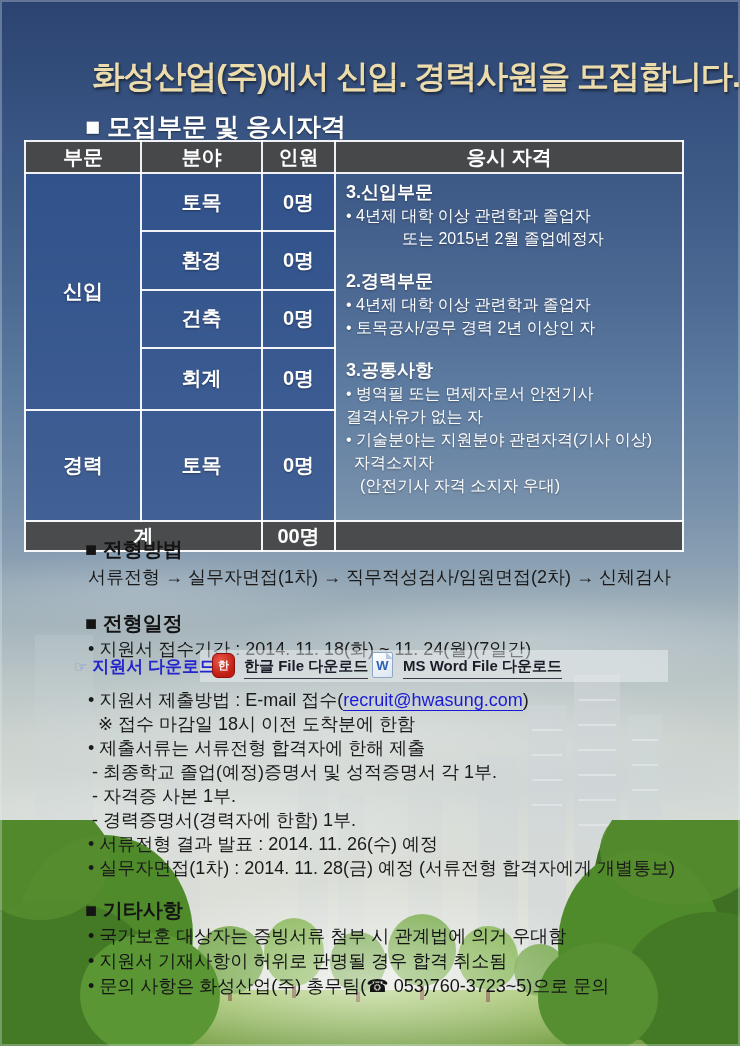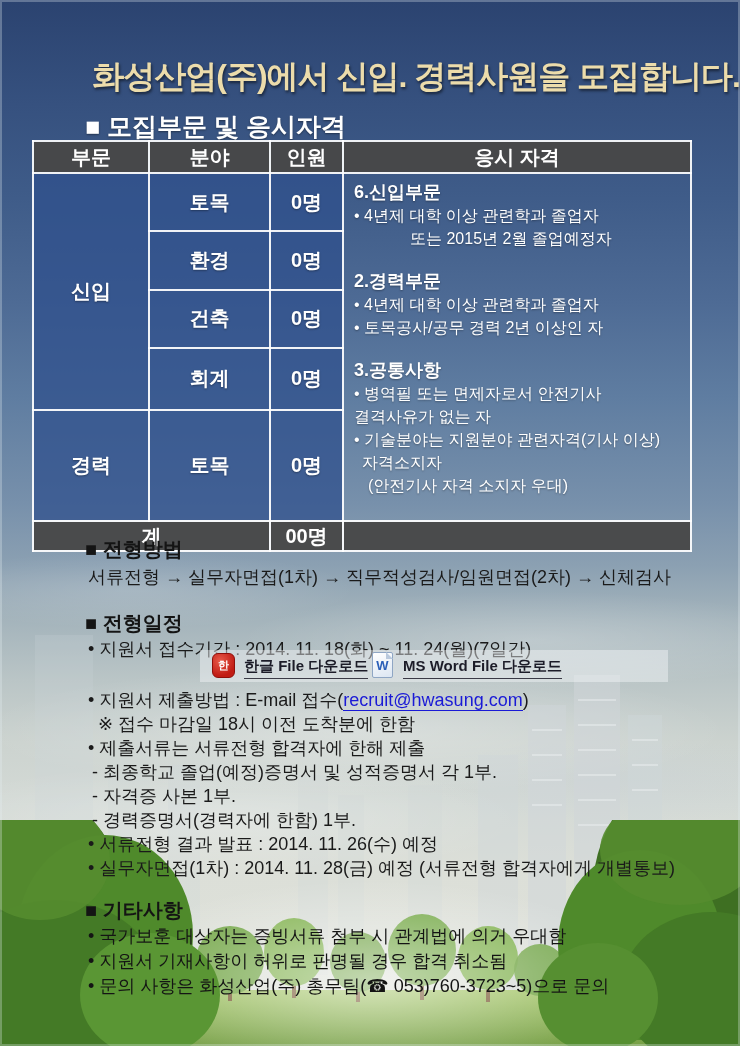--- a/index.html
+++ b/index.html
@@ -27,21 +27,21 @@
   .frame{position:absolute;inset:0;border:2px solid rgba(230,237,242,.30);pointer-events:none;}
   
   .title{position:absolute;top:55px;left:0;right:0;text-align:right;
     font-size:32px;font-weight:800;color:#ecdcab;letter-spacing:-1px;
     text-shadow:1px 2px 3px rgba(0,0,0,.55);}
   .h-white{position:absolute;left:85px;color:#fff;font-size:25px;font-weight:700;
     text-shadow:0 1px 2px rgba(0,0,0,.4);}
   .h-dark{position:absolute;left:85px;color:#141414;font-size:20px;font-weight:700;}
   .t-dark{position:absolute;left:88px;color:#1a1a1a;font-size:18px;}
   
-  .tblwrap{position:absolute;left:32px;top:140px;width:708px;}
+  .tblwrap{position:absolute;left:24px;top:140px;width:708px;}
   table{border-collapse:collapse;table-layout:fixed;width:658px;}
   td,th{border:2px solid rgba(255,255,255,.92);padding:0;overflow:hidden;}
   th{background:rgba(72,72,72,.96);color:#fff;font-size:20px;font-weight:700;height:32px;}
   td.cell{background:rgba(47,80,141,.76);color:#fff;font-size:20px;font-weight:700;
     text-align:center;vertical-align:middle;text-shadow:0 1px 2px rgba(0,0,0,.35);}
   tr.r1 td{height:53px;} tr.r2 td{height:53px;} tr.r3 td{height:53px;}
   tr.r4 td{height:56px;} tr.r5 td{height:101px;}
   tr.rt td{height:30px;background:rgba(72,72,72,.96);color:#fff;
     font-size:20px;font-weight:700;text-align:center;}
   td.qual{background:transparent;vertical-align:top;padding:6px 8px 4px 10px;
@@ -179,21 +179,21 @@
           <th>응시 자격</th>
         </tr>
       </thead>
       <tbody>
         <tr class="r1">
           <td class="cell" rowspan="4">신입</td>
           <td class="cell">토목</td>
           <td class="cell">0명</td>
           <td class="qual" rowspan="5">
             <div class="qb">
-              <div class="qh">6.신입부문</div>
+              <div class="qh">3.신입부문</div>
               <div class="ql">• 4년제 대학 이상 관련학과 졸업자</div>
               <div class="ql qi1">또는 2015년 2월 졸업예정자</div>
             </div>
             <div class="qb">
               <div class="qh">2.경력부문</div>
               <div class="ql">• 4년제 대학 이상 관련학과 졸업자</div>
               <div class="ql">• 토목공사/공무 경력 2년 이상인 자</div>
             </div>
             <div class="qb">
               <div class="qh">3.공통사항</div>
@@ -231,20 +231,22 @@
     </table>
   </div>
 
   <div class="h-dark" style="top:536px">■ 전형방법</div>
   <div class="t-dark" style="top:565px;font-size:18px">서류전형 → 실무자면접(1차) → 직무적성검사/임원면접(2차) → 신체검사</div>
 
   <div class="h-dark" style="top:610px">■ 전형일정</div>
   <div class="t-dark" style="top:637px">• 지원서 접수기간 : 2014. 11. 18(화) ~ 11. 24(월)(7일간)</div>
 
   <div class="dl-band"></div>
+  <div class="dl-apply"><span class="finger">☞</span>
+    <span>지원서 다운로드</span></div>
   <div class="hwp-icon">한</div>
   <div class="dl-link hwp-label">한글 File 다운로드</div>
   <div class="word-icon">W</div>
   <div class="dl-link word-label">MS Word File 다운로드</div>
 
   <div class="details">
     <div><span>• 지원서 제출방법 : E-mail 접수(</span><span class="email">recruit@hwasung.com</span><span>)</span></div>
     <div class="ind1">※ 접수 마감일 18시 이전 도착분에 한함</div>
     <div>• 제출서류는 서류전형 합격자에 한해 제출</div>
     <div class="ind2">- 최종학교 졸업(예정)증명서 및 성적증명서 각 1부.</div>

